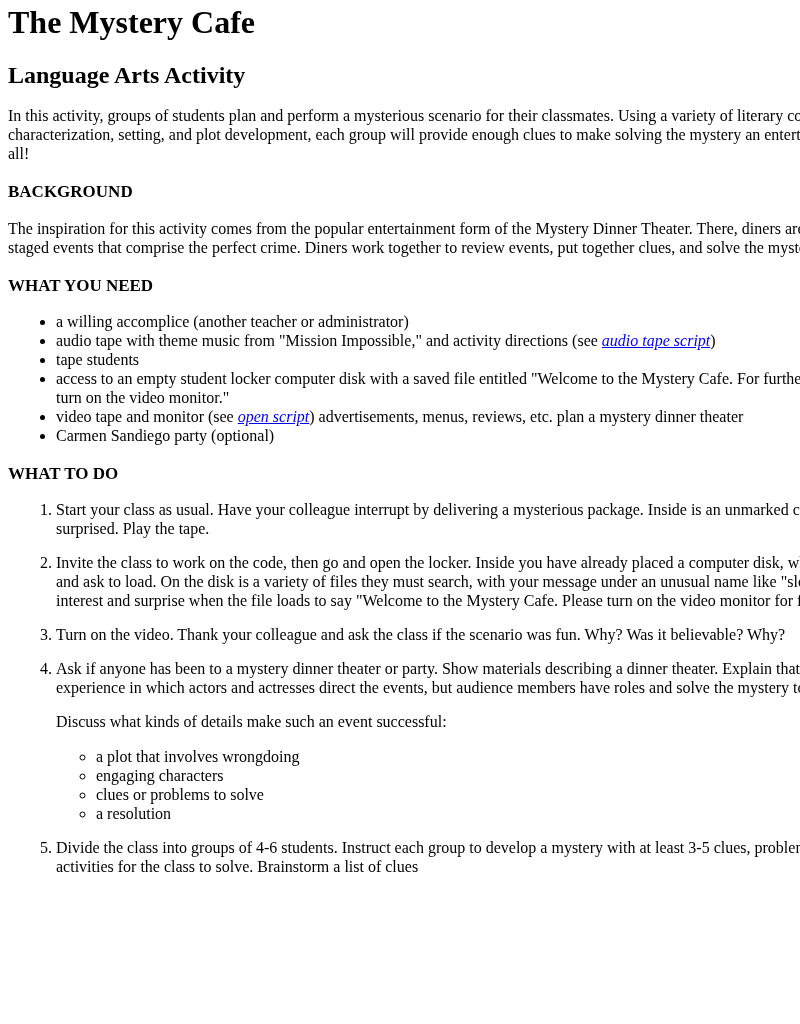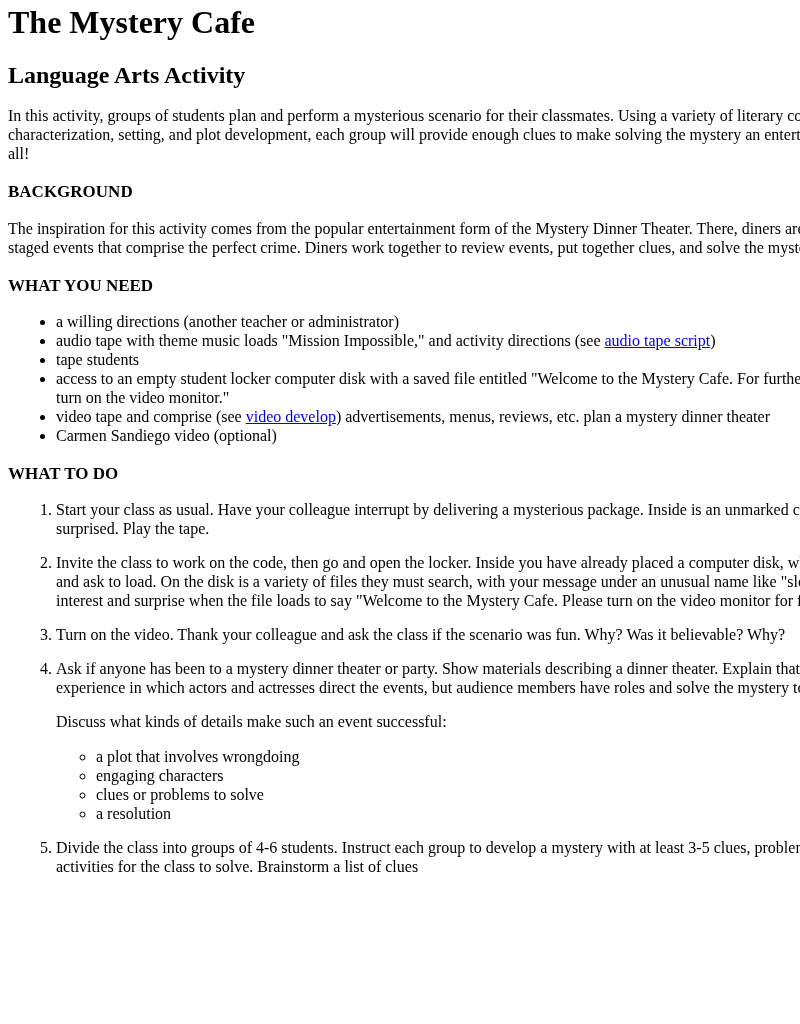--- a/index.html
+++ b/index.html
@@ -84,46 +84,47 @@
     list-style-type: circle;
   }
   ul.detail-list > li {
     margin: 0;
     padding: 0;
   }
 
   a.doc-link {
     color: #0000ee;
     text-decoration: underline;
+    font-style: italic;
   }
 </style>
 </head>
 <body>
 
 <div class="page">
 
   <h1 class="doc-title">The Mystery Cafe</h1>
 
   <h2 class="doc-subtitle">Language Arts Activity</h2>
 
   <p class="body-text">In this activity, groups of students plan and perform a mysterious scenario for their classmates. Using a variety of literary conventions such as characterization, setting, and plot development, each group will provide enough clues to make solving the mystery an entertaining challenge for all!</p>
 
   <h3 class="section-heading">BACKGROUND</h3>
 
   <p class="body-text">The inspiration for this activity comes from the popular entertainment form of the Mystery Dinner Theater. There, diners are witness to a variety of staged events that comprise the perfect crime. Diners work together to review events, put together clues, and solve the mystery before dessert.</p>
 
   <h3 class="section-heading">WHAT YOU NEED</h3>
 
   <ul class="need-list" id="need-list">
-      <li><span>a willing directions (another teacher or administrator)</span></li>
-      <li><span>audio tape with theme music loads "Mission Impossible," and activity directions (see </span><a class="doc-link" href="#">audio tape script</a><span>)</span></li>
+      <li><span>a willing accomplice (another teacher or administrator)</span></li>
+      <li><span>audio tape with theme music from "Mission Impossible," and activity directions (see </span><a class="doc-link" href="#">audio tape script</a><span>)</span></li>
       <li><span>tape students</span></li>
       <li><span>access to an empty student locker computer disk with a saved file entitled "Welcome to the Mystery Cafe. For further instructions, please turn on the video monitor."</span></li>
-      <li><span>video tape and comprise (see </span><a class="doc-link" href="#">video develop</a><span>) advertisements, menus, reviews, etc. plan a mystery dinner theater</span></li>
-      <li><span>Carmen Sandiego video (optional)</span></li>
+      <li><span>video tape and monitor (see </span><a class="doc-link" href="#">open script</a><span>) advertisements, menus, reviews, etc. plan a mystery dinner theater</span></li>
+      <li><span>Carmen Sandiego party (optional)</span></li>
     </ul>
 
   <h3 class="section-heading">WHAT TO DO</h3>
 
   <ol class="todo-list" id="todo-list">
       <li><span>Start your class as usual. Have your colleague interrupt by delivering a mysterious package. Inside is an unmarked cassette tape. Act surprised. Play the tape.</span></li>
       <li><span>Invite the class to work on the code, then go and open the locker. Inside you have already placed a computer disk, which students will see and ask to load. On the disk is a variety of files they must search, with your message under an unusual name like "sleuth." Imagine student interest and surprise when the file loads to say "Welcome to the Mystery Cafe. Please turn on the video monitor for further instructions."</span></li>
       <li><span>Turn on the video. Thank your colleague and ask the class if the scenario was fun. Why? Was it believable? Why?</span></li>
       <li><span>Ask if anyone has been to a mystery dinner theater or party. Show materials describing a dinner theater. Explain that it is a participatory experience in which actors and actresses direct the events, but audience members have roles and solve the mystery together.</span><p>Discuss what kinds of details make such an event successful:</p><ul class="detail-list">
           <li>a plot that involves wrongdoing</li>

